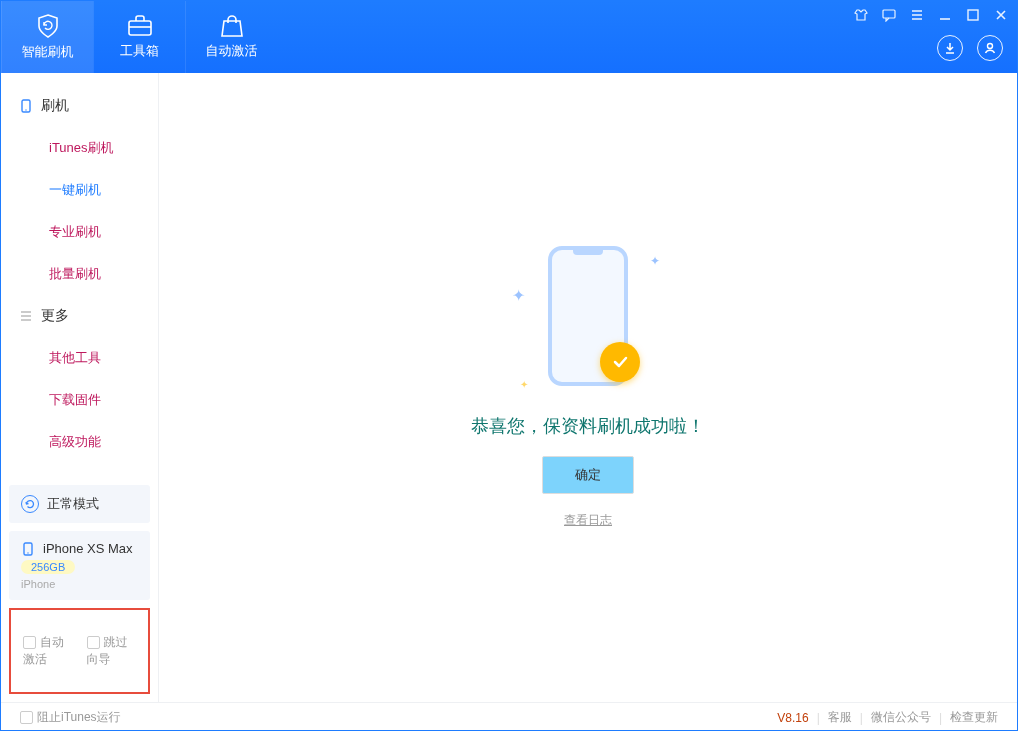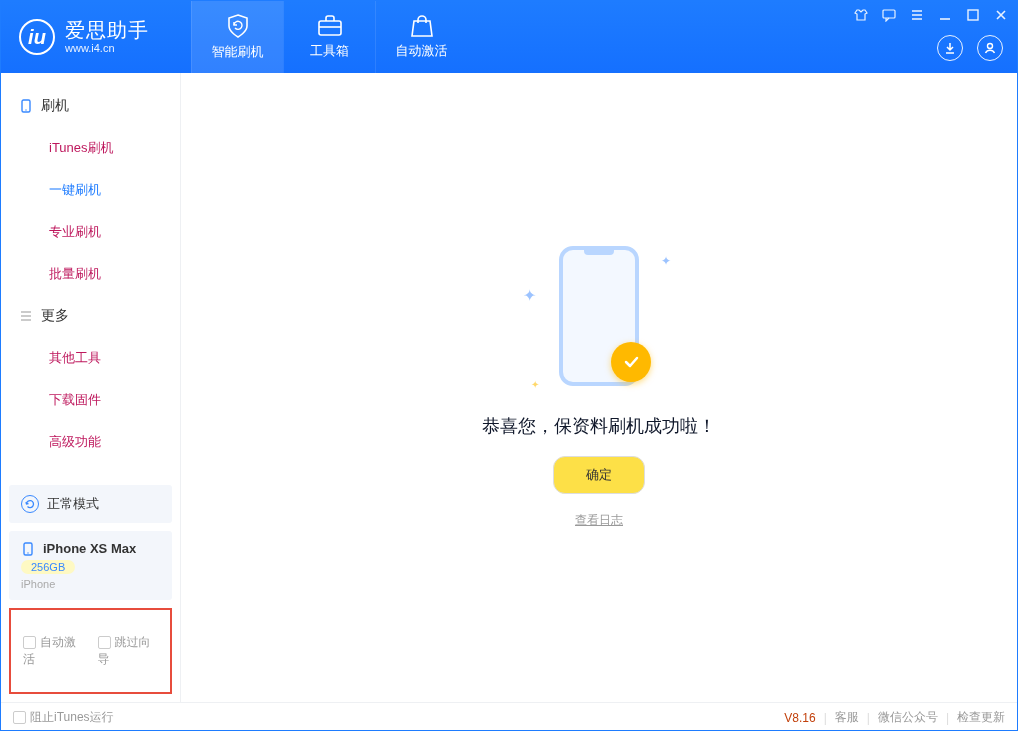--- a/index.html
+++ b/index.html
@@ -17,68 +17,61 @@
 .nav-item svg { margin-bottom: 4px; }
 .nav-item span { font-size: 13px; }
 .nav-item.active { background: rgba(255,255,255,.12); }
 .win-controls { position: absolute; right: 8px; top: 6px; display: flex; gap: 12px; align-items: center; }
 .win-controls .wc { width: 16px; height: 16px; display: flex; align-items: center; justify-content: center; cursor: pointer; color: #fff; opacity: .9; }
 .header-right-icons { position: absolute; right: 14px; bottom: 12px; display: flex; gap: 14px; }
 .header-right-icons .ic { width: 26px; height: 26px; border: 1.5px solid rgba(255,255,255,.9); border-radius: 50%; display: flex; align-items: center; justify-content: center; cursor: pointer; }
 
 
 .app-body { display: flex; height: calc(731px - 72px - 30px); }
-.sidebar { width: 180px; border-right: 1px solid #eef0f3; background: #fff; display: flex; flex-direction: column; }
+.sidebar { width: 158px; border-right: 1px solid #eef0f3; background: #fff; display: flex; flex-direction: column; }
 .side-scroll { flex: 1; padding-top: 12px; }
 .side-group-header { display: flex; align-items: center; padding: 12px 18px; font-size: 14px; color: #333; font-weight: 500; gap: 8px; }
 .side-item { padding: 12px 18px 12px 48px; font-size: 13px; color: #be185d; cursor: pointer; }
 .side-item.active { color: #1e7cff; }
 .side-bottom { padding: 8px; }
 .side-card { background: #f3f6fb; border-radius: 3px; padding: 10px 12px; margin-bottom: 8px; font-size: 13px; color: #333; display: flex; align-items: center; gap: 8px; }
 .side-card.device { flex-direction: column; align-items: flex-start; gap: 4px; }
-.device-name { font-weight: 700; color: #333; display:flex; align-items:center; gap:8px;}
+.device-name { font-weight: 400; color: #333; display:flex; align-items:center; gap:8px;}
 .device-badge { background: #fef9c3; color: #3989ff; font-size: 11px; padding: 1px 10px; border-radius: 10px; display: inline-block; }
 .device-sub { font-size: 11px; color: #aaa; }
 .checkbox-row { display: flex; gap: 14px; padding: 24px 12px; border: 2px solid #e74c3c; align-items: center; font-size: 12px; color: #999; }
 .cb { width: 13px; height: 13px; border: 1px solid #ccc; border-radius: 2px; display: inline-block; margin-right: 4px; vertical-align: middle; }
 
 
 .main { flex: 1; display: flex; flex-direction: column; align-items: center; justify-content: center; gap: 18px; position: relative; }
 .success-illust { position: relative; width: 140px; height: 150px; }
 .phone-shell { width: 80px; height: 140px; border: 4px solid #b9d6ff; border-radius: 14px; position: absolute; left: 50%; top: 0; transform: translateX(-50%); background: #f3f8ff; }
 .phone-notch { width: 30px; height: 5px; background: #b9d6ff; border-radius: 0 0 4px 4px; position: absolute; left: 50%; top: 0; transform: translateX(-50%); }
 .badge-check { width: 40px; height: 40px; background: #ffb900; border-radius: 50%; position: absolute; right: 18px; bottom: 14px; display: flex; align-items: center; justify-content: center; box-shadow: 0 2px 6px rgba(255,185,0,.5); }
 .sparkle { position: absolute; color: #9cc3ff; font-size: 16px; }
 
-.success-text { font-size: 18px; color: #0f172a; font-weight: 500; }
-.ok-btn { border: 1px solid #ddd; background: #fde047; padding: 9px 32px; font-size: 13px; color: #333; cursor: pointer; border-radius: 12px; }
+.success-text { font-size: 18px; color: #0f766e; font-weight: 500; }
+.ok-btn { border: 1px solid #ddd; background: #7dd3fc; padding: 9px 32px; font-size: 13px; color: #333; cursor: pointer; border-radius: 2px; }
 .log-link { font-size: 12px; color: #999; cursor: pointer; text-decoration: underline; }
 
 
-.statusbar { height: 30px; border-top: 1px solid #eef0f3; display: flex; align-items: center; padding: 0 12px; font-size: 12px; color: #999; justify-content: space-between; }
+.statusbar { height: 30px; border-top: 1px solid #eef0f3; display: flex; align-items: center; padding: 0 19px; font-size: 12px; color: #999; justify-content: space-between; }
 .status-left { display: flex; align-items: center; gap: 6px; }
 .status-right { display: flex; align-items: center; gap: 8px; }
 .status-right .sep { color: #ddd; }
 .status-link { cursor: pointer; }
 .version { color: #c2410c; }
 
 .small-icon { width:14px; height:14px; }
 .mode-icon-wrap { width:18px; height:18px; border:1.5px solid #3989ff; border-radius:50%; display:flex; align-items:center; justify-content:center; }
 </style>
 </head>
 <body>
 
 <div class="titlebar">
-  <div class="brand">
-    <div class="brand-logo">iu</div>
-    <div class="brand-text">
-      <div class="brand-name">爱思助手</div>
-      <div class="brand-url">www.i4.cn</div>
-    </div>
-  </div>
   <div class="nav">
     <div class="nav-item active">
       <svg width="26" height="26" viewBox="0 0 26 26">
           <path d="M13 2 L22 5 V13 C22 19 13 24 13 24 C13 24 4 19 4 13 V5 Z" fill="none" stroke="#fff" stroke-width="1.6"></path>
           <path d="M9 12 A4 4 0 1 1 10 15" fill="none" stroke="#fff" stroke-width="1.4"></path>
           <path d="M9 9 L9 12 L12 12" fill="none" stroke="#fff" stroke-width="1.4"></path>
         </svg>
       <span>智能刷机</span>
     </div>
     <div class="nav-item">

